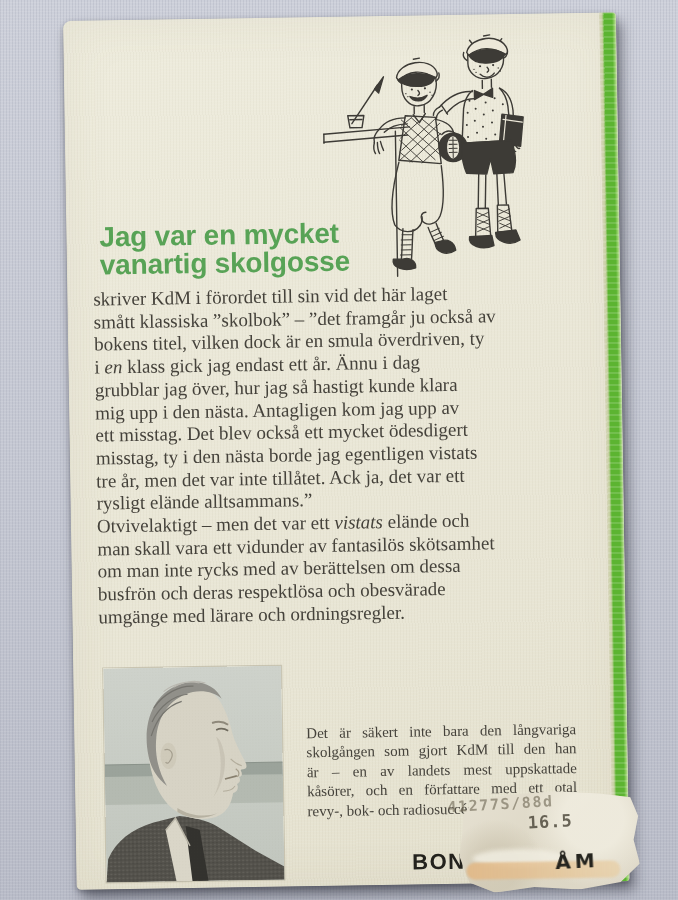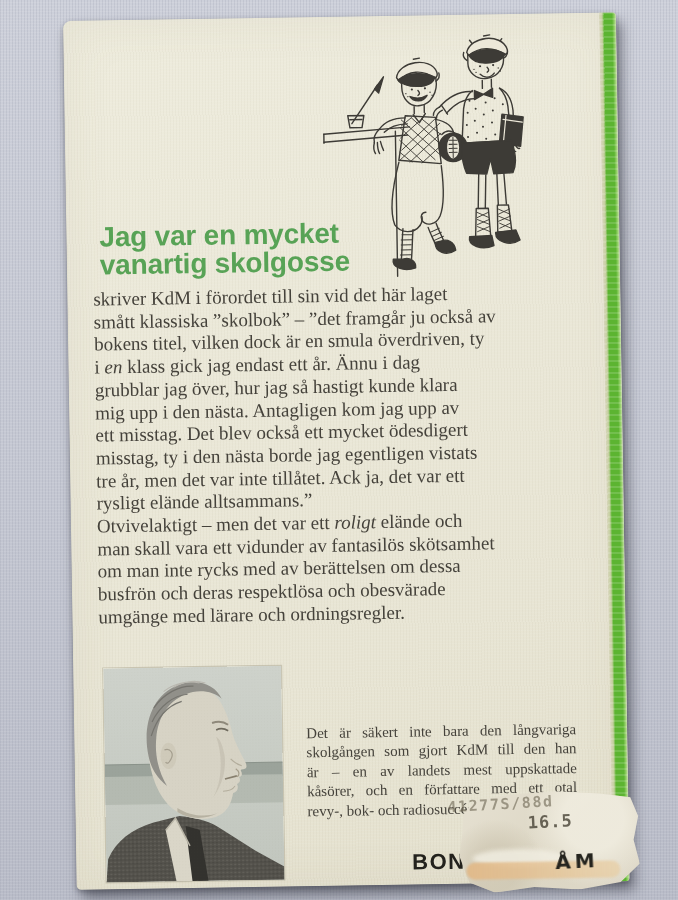--- a/index.html
+++ b/index.html
@@ -235,21 +235,21 @@
       <div class="body-line">skriver KdM i förordet till sin vid det här laget</div>
       <div class="body-line">smått klassiska ”skolbok” – ”det framgår ju också av</div>
       <div class="body-line">bokens titel, vilken dock är en smula överdriven, ty</div>
       <div class="body-line">i <em>en</em> klass gick jag endast ett år. Ännu i dag</div>
       <div class="body-line">grubblar jag över, hur jag så hastigt kunde klara</div>
       <div class="body-line">mig upp i den nästa. Antagligen kom jag upp av</div>
       <div class="body-line">ett misstag. Det blev också ett mycket ödesdigert</div>
       <div class="body-line">misstag, ty i den nästa borde jag egentligen vistats</div>
       <div class="body-line">tre år, men det var inte tillåtet. Ack ja, det var ett</div>
       <div class="body-line">rysligt elände alltsammans.”</div>
-      <div class="body-line">Otvivelaktigt – men det var ett <em>roligt</em> elände och</div>
+      <div class="body-line">Otvivelaktigt – men det var ett <em>vistats</em> elände och</div>
       <div class="body-line">man skall vara ett vidunder av fantasilös skötsamhet</div>
       <div class="body-line">om man inte rycks med av berättelsen om dessa</div>
       <div class="body-line">busfrön och deras respektlösa och obesvärade</div>
       <div class="body-line">umgänge med lärare och ordningsregler.</div>
     </div>
 
   <div class="photo">
     <svg viewBox="0 0 178 213" preserveAspectRatio="none">
       <defs>
         <linearGradient id="sky" x1="0" y1="0" x2="0" y2="1">

